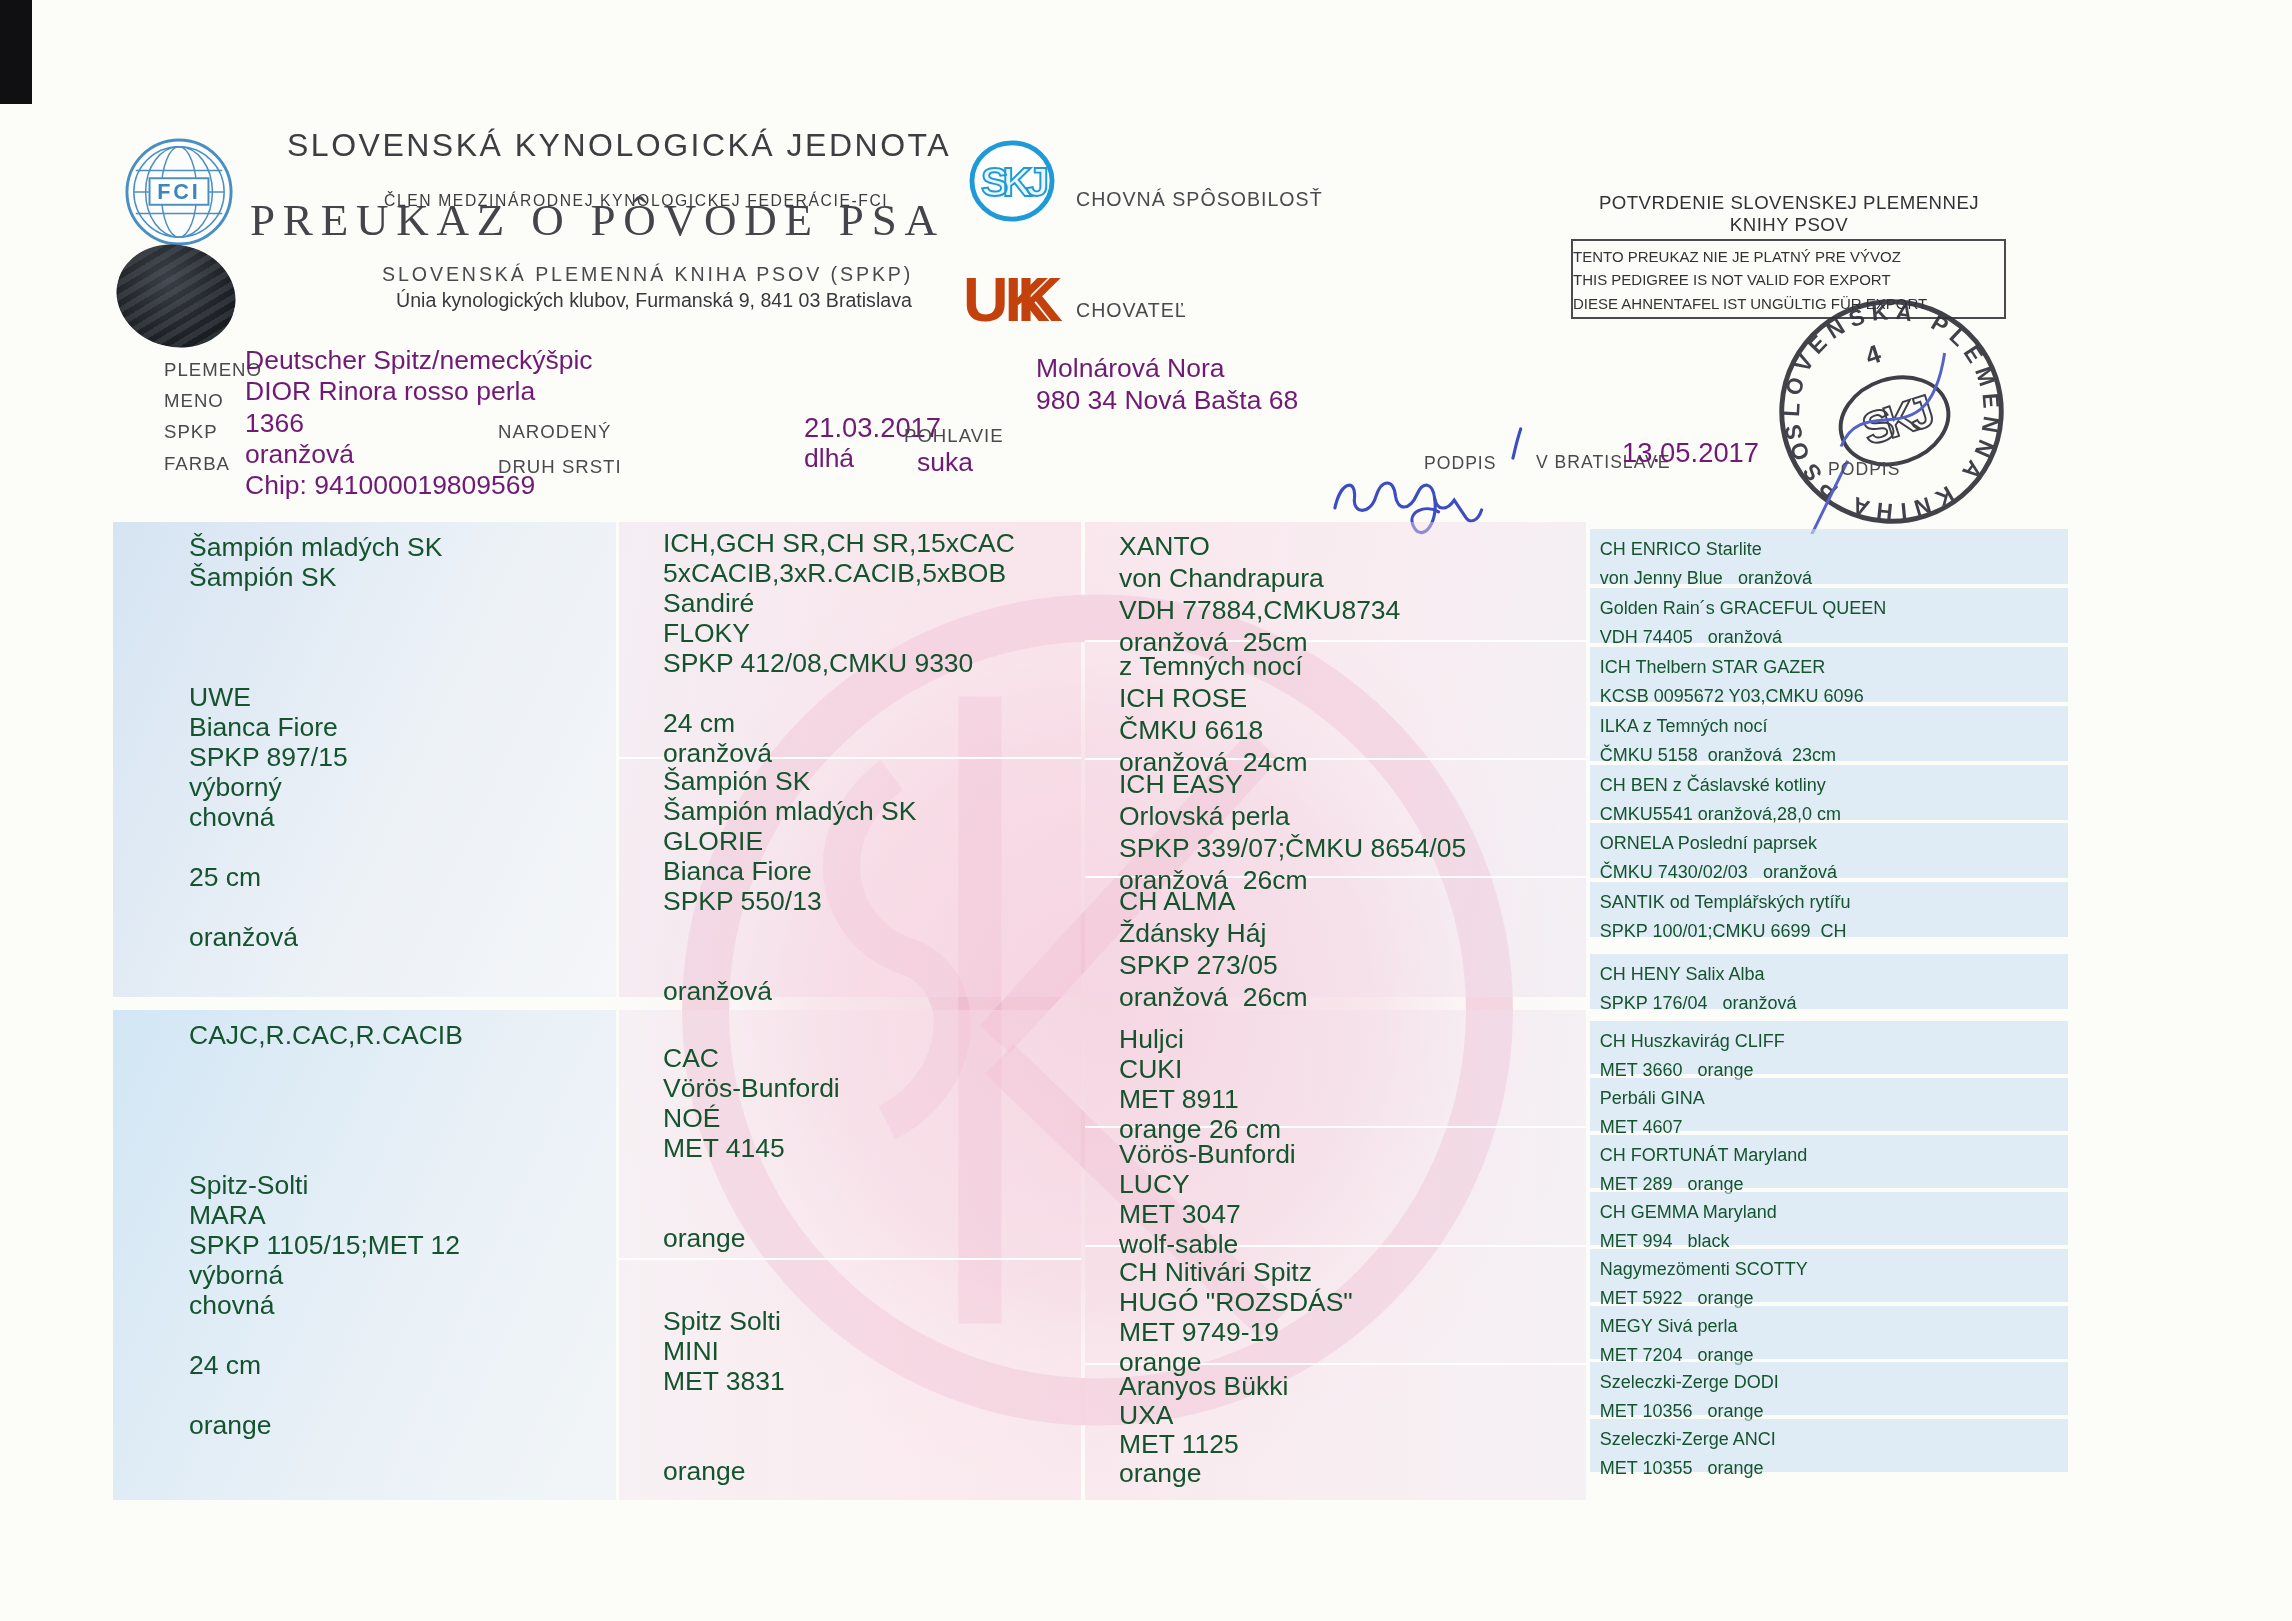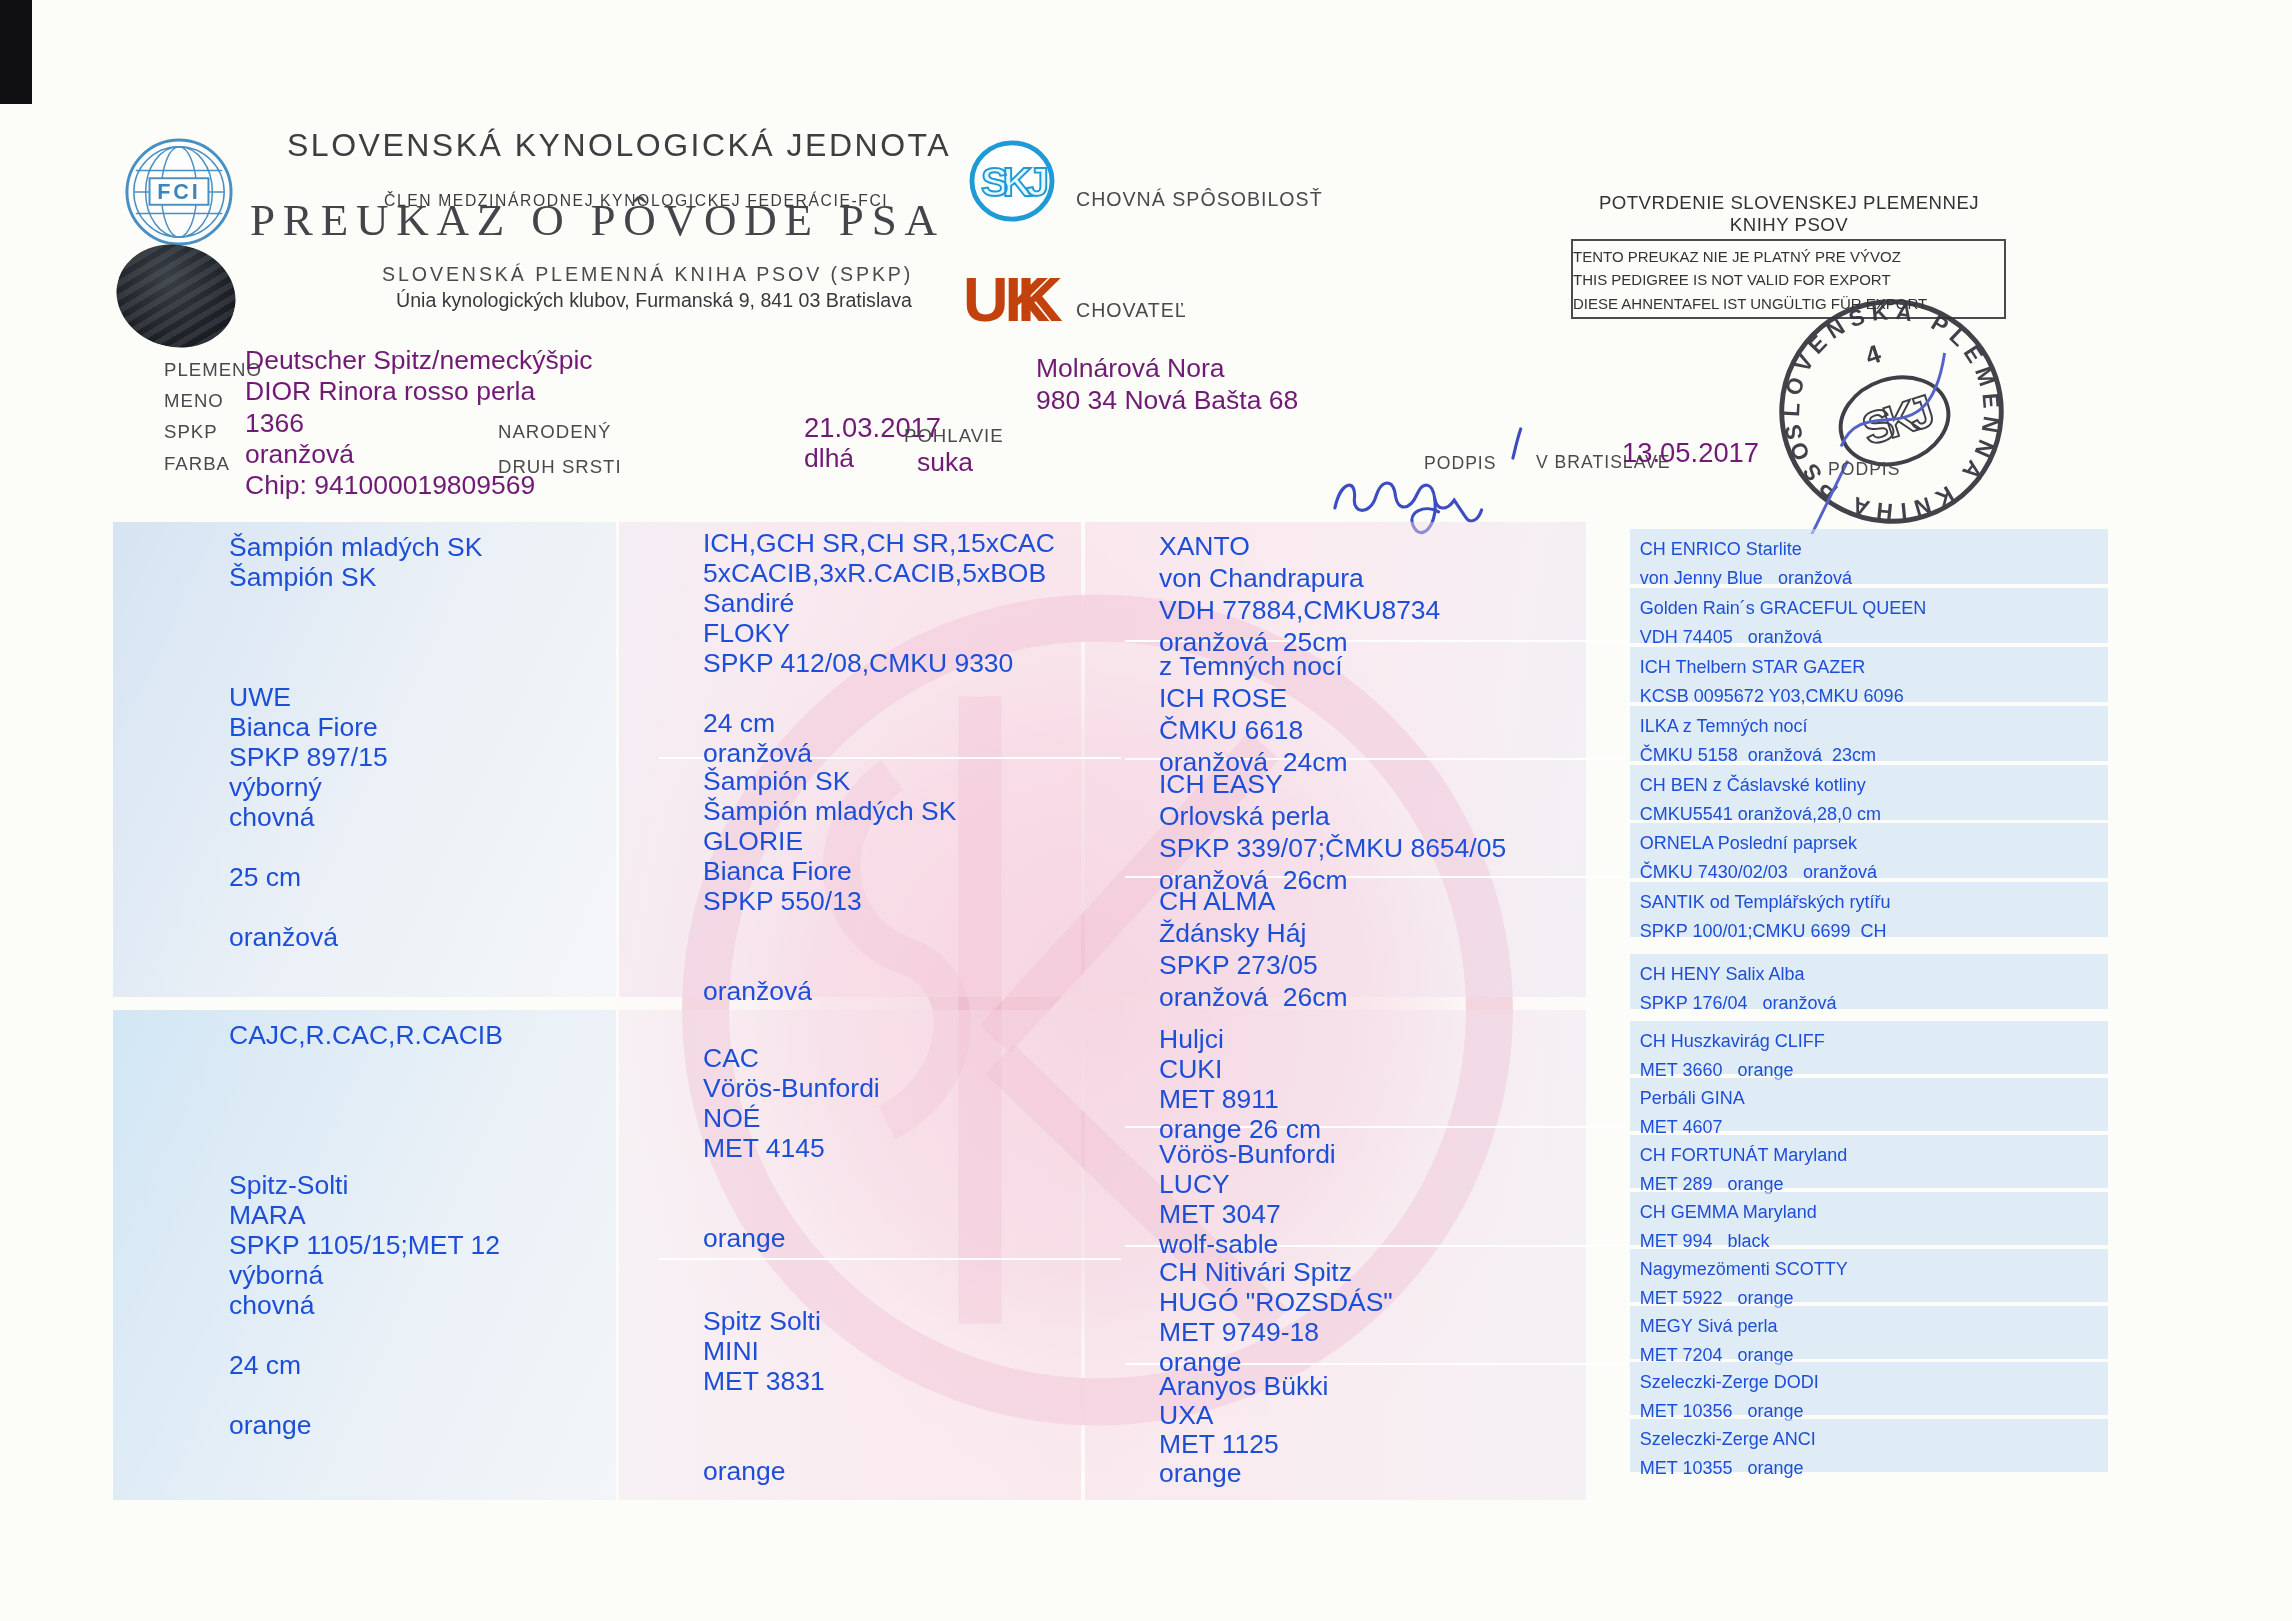--- a/index.html
+++ b/index.html
@@ -36,21 +36,21 @@
   .c3t{left:1085px;top:522px;width:501px;height:475px;
     background:linear-gradient(100deg,rgba(247,211,226,.5),rgba(243,219,233,.45) 60%,rgba(233,228,240,.5));}
   .c1b{left:113px;top:1010px;width:503px;height:490px;
     background:linear-gradient(115deg,rgba(205,228,244,.9),rgba(229,238,246,.85) 55%,rgba(240,244,248,.8));}
   .c2b{left:619px;top:1010px;width:462px;height:490px;
     background:linear-gradient(90deg,rgba(240,227,238,.45),rgba(248,219,231,.5) 60%,rgba(246,215,228,.5));}
   .c3b{left:1085px;top:1010px;width:501px;height:490px;
     background:linear-gradient(90deg,rgba(246,215,228,.5),rgba(243,221,233,.45) 55%,rgba(236,226,239,.45));}
   .wm-blob{left:598px;top:529px;width:1000px;height:961px;
     background:radial-gradient(closest-side,rgba(236,168,196,.45),rgba(236,168,196,.26) 55%,rgba(236,168,196,.07) 74%,rgba(236,168,196,0));}
-  .cell{position:absolute;color:#1d4ed8;font-size:26.5px;white-space:pre;box-sizing:border-box;z-index:3;margin-left:40px;}
+  .cell{position:absolute;color:#14532d;font-size:26.5px;white-space:pre;box-sizing:border-box;z-index:3;}
   .pl{white-space:pre;}
   .c1{left:113px;width:503px;padding-left:76px;line-height:30px;padding-top:9.8px;}
   .c2{left:619px;width:462px;padding-left:44px;line-height:30px;padding-top:5.9px;}
   .c3{left:1085px;width:501px;padding-left:34px;line-height:32px;padding-top:7.8px;}
   .c4{left:1590px;width:478px;padding-left:9.8px;line-height:29px;padding-top:5.9px;
     font-size:18px;background:rgba(203,224,241,.6);}
   .sep{border-bottom:2.9px solid rgba(255,255,255,.95);}
   .handwriting{stroke:#3c4dc2;stroke-width:3.2;fill:none;stroke-linecap:round;}
 </style>
 </head>
@@ -166,21 +166,21 @@
 <div class="cell c2" style="top:760px;height:238px"><div class="pl">Šampión SK</div><div class="pl">Šampión mladých SK</div><div class="pl">GLORIE</div><div class="pl">Bianca Fiore</div><div class="pl">SPKP 550/13</div><div class="pl">&nbsp;</div><div class="pl">&nbsp;</div><div class="pl">oranžová</div></div>
 <div class="cell c2 sep" style="top:1010px;height:250px;padding-top:33px"><div class="pl">CAC</div><div class="pl">Vörös-Bunfordi</div><div class="pl">NOÉ</div><div class="pl">MET 4145</div><div class="pl">&nbsp;</div><div class="pl">&nbsp;</div><div class="pl">orange</div></div>
 <div class="cell c2" style="top:1259px;height:240px;padding-top:47px"><div class="pl">Spitz Solti</div><div class="pl">MINI</div><div class="pl">MET 3831</div><div class="pl">&nbsp;</div><div class="pl">&nbsp;</div><div class="pl">orange</div></div>
 
 <div class="cell c3 sep" style="top:522px;height:120px"><div class="pl">XANTO</div><div class="pl">von Chandrapura</div><div class="pl">VDH 77884,CMKU8734</div><div class="pl">oranžová  25cm</div></div>
 <div class="cell c3 sep" style="top:642px;height:118px"><div class="pl">z Temných nocí</div><div class="pl">ICH ROSE</div><div class="pl">ČMKU 6618</div><div class="pl">oranžová  24cm</div></div>
 <div class="cell c3 sep" style="top:760px;height:118px"><div class="pl">ICH EASY</div><div class="pl">Orlovská perla</div><div class="pl">SPKP 339/07;ČMKU 8654/05</div><div class="pl">oranžová  26cm</div></div>
 <div class="cell c3" style="top:877px;height:121px"><div class="pl">CH ALMA</div><div class="pl">Ždánsky Háj</div><div class="pl">SPKP 273/05</div><div class="pl">oranžová  26cm</div></div>
 <div class="cell c3 sep" style="top:1010px;height:118px;padding-top:13.7px;line-height:30px"><div class="pl">Huljci</div><div class="pl">CUKI</div><div class="pl">MET 8911</div><div class="pl">orange 26 cm</div></div>
 <div class="cell c3 sep" style="top:1127px;height:120px;padding-top:11.8px;line-height:30px"><div class="pl">Vörös-Bunfordi</div><div class="pl">LUCY</div><div class="pl">MET 3047</div><div class="pl">wolf-sable</div></div>
-<div class="cell c3 sep" style="top:1247px;height:118px;padding-top:9.8px;line-height:30px"><div class="pl">CH Nitivári Spitz</div><div class="pl">HUGÓ "ROZSDÁS"</div><div class="pl">MET 9749-18</div><div class="pl">orange</div></div>
+<div class="cell c3 sep" style="top:1247px;height:118px;padding-top:9.8px;line-height:30px"><div class="pl">CH Nitivári Spitz</div><div class="pl">HUGÓ "ROZSDÁS"</div><div class="pl">MET 9749-19</div><div class="pl">orange</div></div>
 <div class="cell c3" style="top:1364px;height:123px;padding-top:7.8px;line-height:29px"><div class="pl">Aranyos Bükki</div><div class="pl">UXA</div><div class="pl">MET 1125</div><div class="pl">orange</div></div>
 
 <div class="cell c4" style="top:529px;height:55px"><div class="pl">CH ENRICO Starlite</div><div class="pl">von Jenny Blue   oranžová</div></div>
 <div class="cell c4" style="top:588px;height:55px"><div class="pl">Golden Rain´s GRACEFUL QUEEN</div><div class="pl">VDH 74405   oranžová</div></div>
 <div class="cell c4" style="top:647px;height:55px"><div class="pl">ICH Thelbern STAR GAZER</div><div class="pl">KCSB 0095672 Y03,CMKU 6096</div></div>
 <div class="cell c4" style="top:706px;height:55px"><div class="pl">ILKA z Temných nocí</div><div class="pl">ČMKU 5158  oranžová  23cm</div></div>
 <div class="cell c4" style="top:765px;height:55px"><div class="pl">CH BEN z Čáslavské kotliny</div><div class="pl">CMKU5541 oranžová,28,0 cm</div></div>
 <div class="cell c4" style="top:823px;height:55px"><div class="pl">ORNELA Poslední paprsek</div><div class="pl">ČMKU 7430/02/03   oranžová</div></div>
 <div class="cell c4" style="top:882px;height:55px"><div class="pl">SANTIK od Templářských rytířu</div><div class="pl">SPKP 100/01;CMKU 6699  CH</div></div>
 <div class="cell c4" style="top:954px;height:55px"><div class="pl">CH HENY Salix Alba</div><div class="pl">SPKP 176/04   oranžová</div></div>

